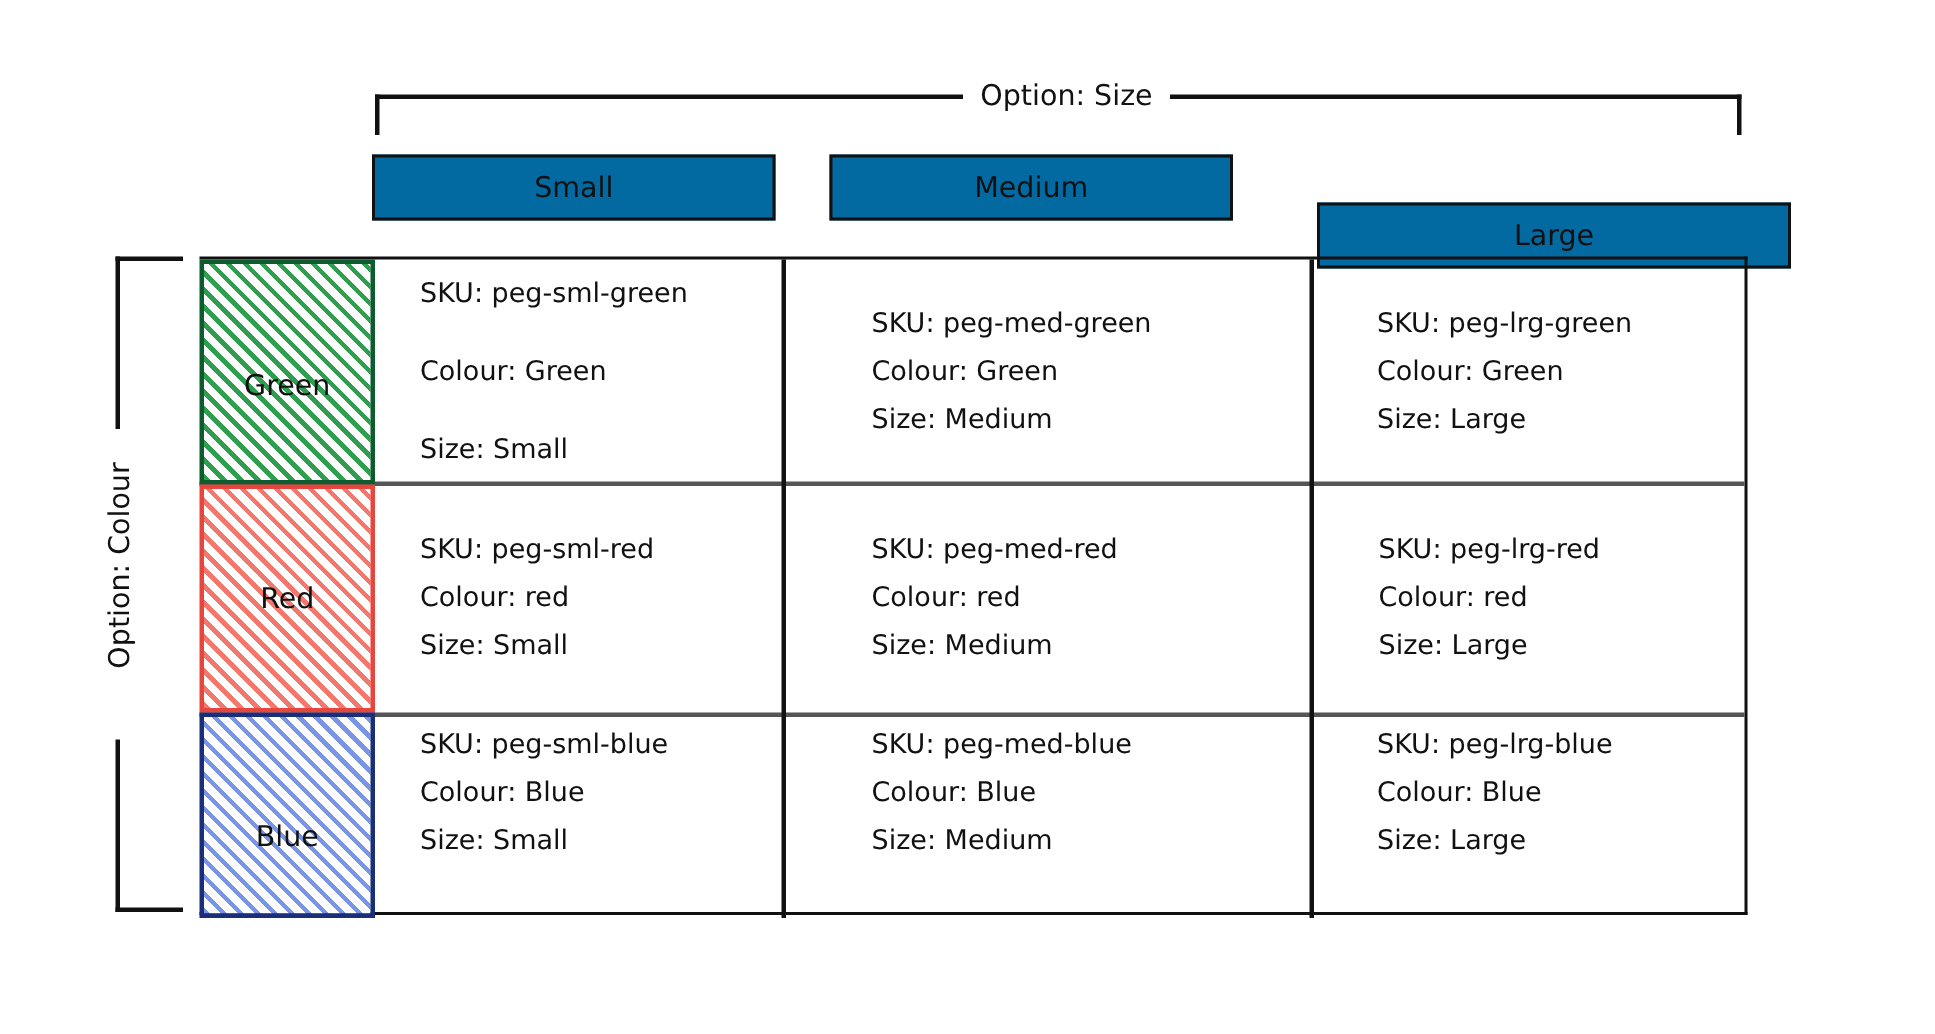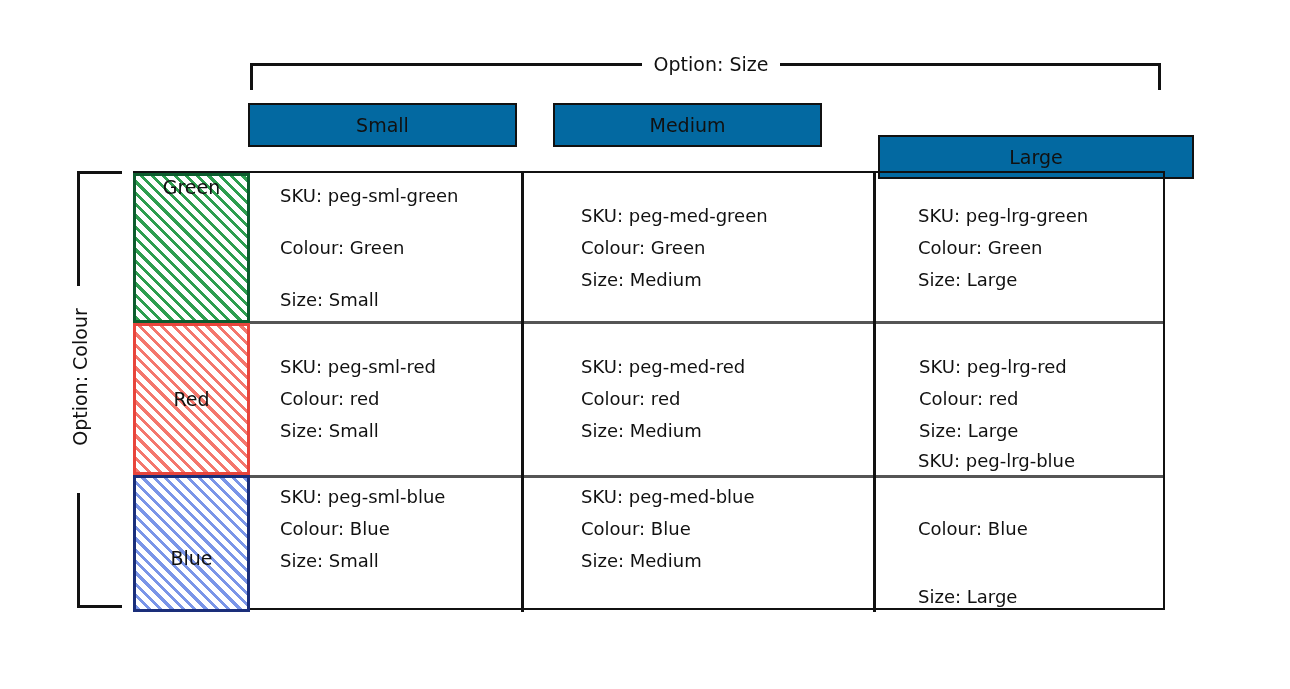--- a/index.html
+++ b/index.html
@@ -66,21 +66,21 @@
   #rule-0{top:148px;}
   #rule-1{top:302px;}
 
   
   .swatch{
     position:absolute;left:0;width:117px;
     box-sizing:border-box;
     display:flex;align-items:center;justify-content:center;
     font-size:19px;color:#111;
   }
-  #swatch-0{top:0;height:150px;align-items:flex-start;
+  #swatch-0{top:0;height:150px;align-items:flex-start;padding-top:70px;
     border:3px solid #0d5c2e;
     background-image:repeating-linear-gradient(45deg,#2e9e4f 0,#2e9e4f 3px,#ffffff 3px,#ffffff 8px);}
   #swatch-1{top:150px;height:152px;
     border:3px solid #e8453c;
     background-image:repeating-linear-gradient(45deg,#f4776d 0,#f4776d 3px,#ffffff 3px,#ffffff 8px);}
   #swatch-2{top:302px;height:137px;align-items:flex-end;padding-bottom:40px;
     border:3px solid #1a2e7a;
     background-image:repeating-linear-gradient(45deg,#7a95e8 0,#7a95e8 3px,#ffffff 3px,#ffffff 8px);}
   .swatch .sl{position:relative;z-index:2;}
 
@@ -185,21 +185,21 @@
       <div class="cell c0" style="top:0;height:137px;">
         <span>SKU: peg-sml-blue</span>
         <span>Colour: Blue</span>
         <span>Size: Small</span>
       </div>
       <div class="cell c1" style="top:0;height:137px;">
         <span>SKU: peg-med-blue</span>
         <span>Colour: Blue</span>
         <span>Size: Medium</span>
       </div>
-      <div class="cell c2" style="top:0;height:137px;gap:36px;">
+      <div class="cell c2" style="top:0;height:137px;">
         <span>SKU: peg-lrg-blue</span>
         <span>Colour: Blue</span>
         <span>Size: Large</span>
       </div>
     </div>
 
   </div>
 </div>
 
 </body></html>

